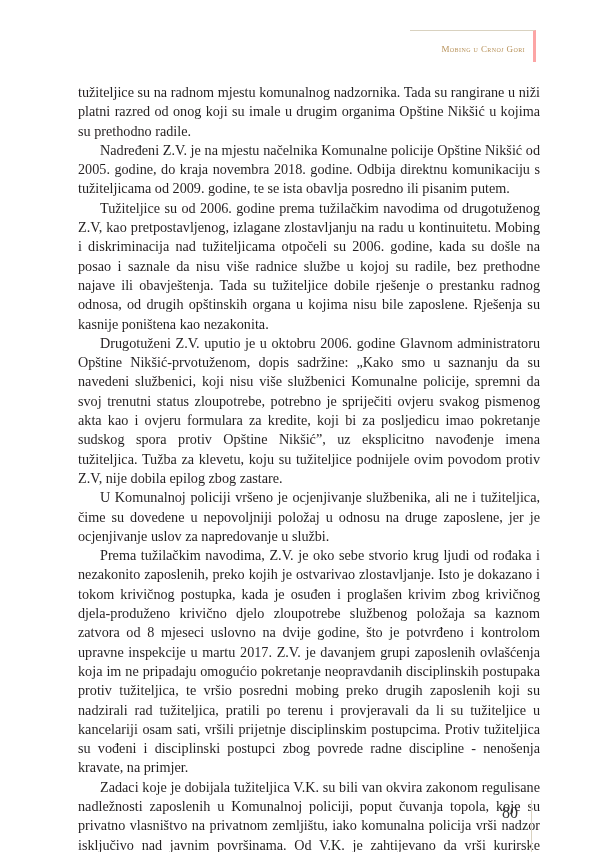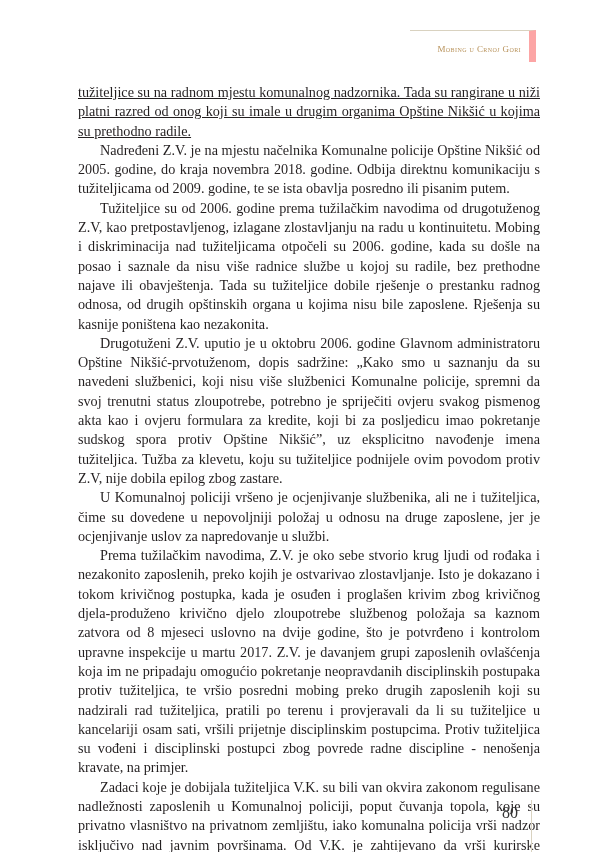--- a/index.html
+++ b/index.html
@@ -15,21 +15,21 @@
       font-family: "Liberation Serif", "DejaVu Serif", serif;
       color: #231f20;
     }
     .running-header {
       position: absolute;
       left: 410px;
       top: 30px;
       width: 126px;
       height: 32px;
       border-top: 1px solid #d9d2c0;
-      border-right: 7px solid #fca5a5;
+      border-right: 3px solid #fca5a5;
       box-sizing: border-box;
       text-decoration: underline;
     }
     .running-header-title {
       position: absolute;
       right: 8px;
       top: 13px;
       font-size: 9px;
       font-variant: small-caps;
       letter-spacing: 0.4px;
@@ -45,21 +45,20 @@
     .body-text p {
       margin: 0;
       font-size: 14.2px;
       line-height: 19.3px;
       text-align: justify;
       text-indent: 22px;
       hyphens: manual;
     }
     .body-text p.continued {
       text-indent: 0;
-      text-decoration: underline;
     }
     .folio {
       position: absolute;
       left: 502px;
       top: 804px;
       font-size: 16px;
       color: #333;
     }
     .folio-rule {
       position: absolute;

